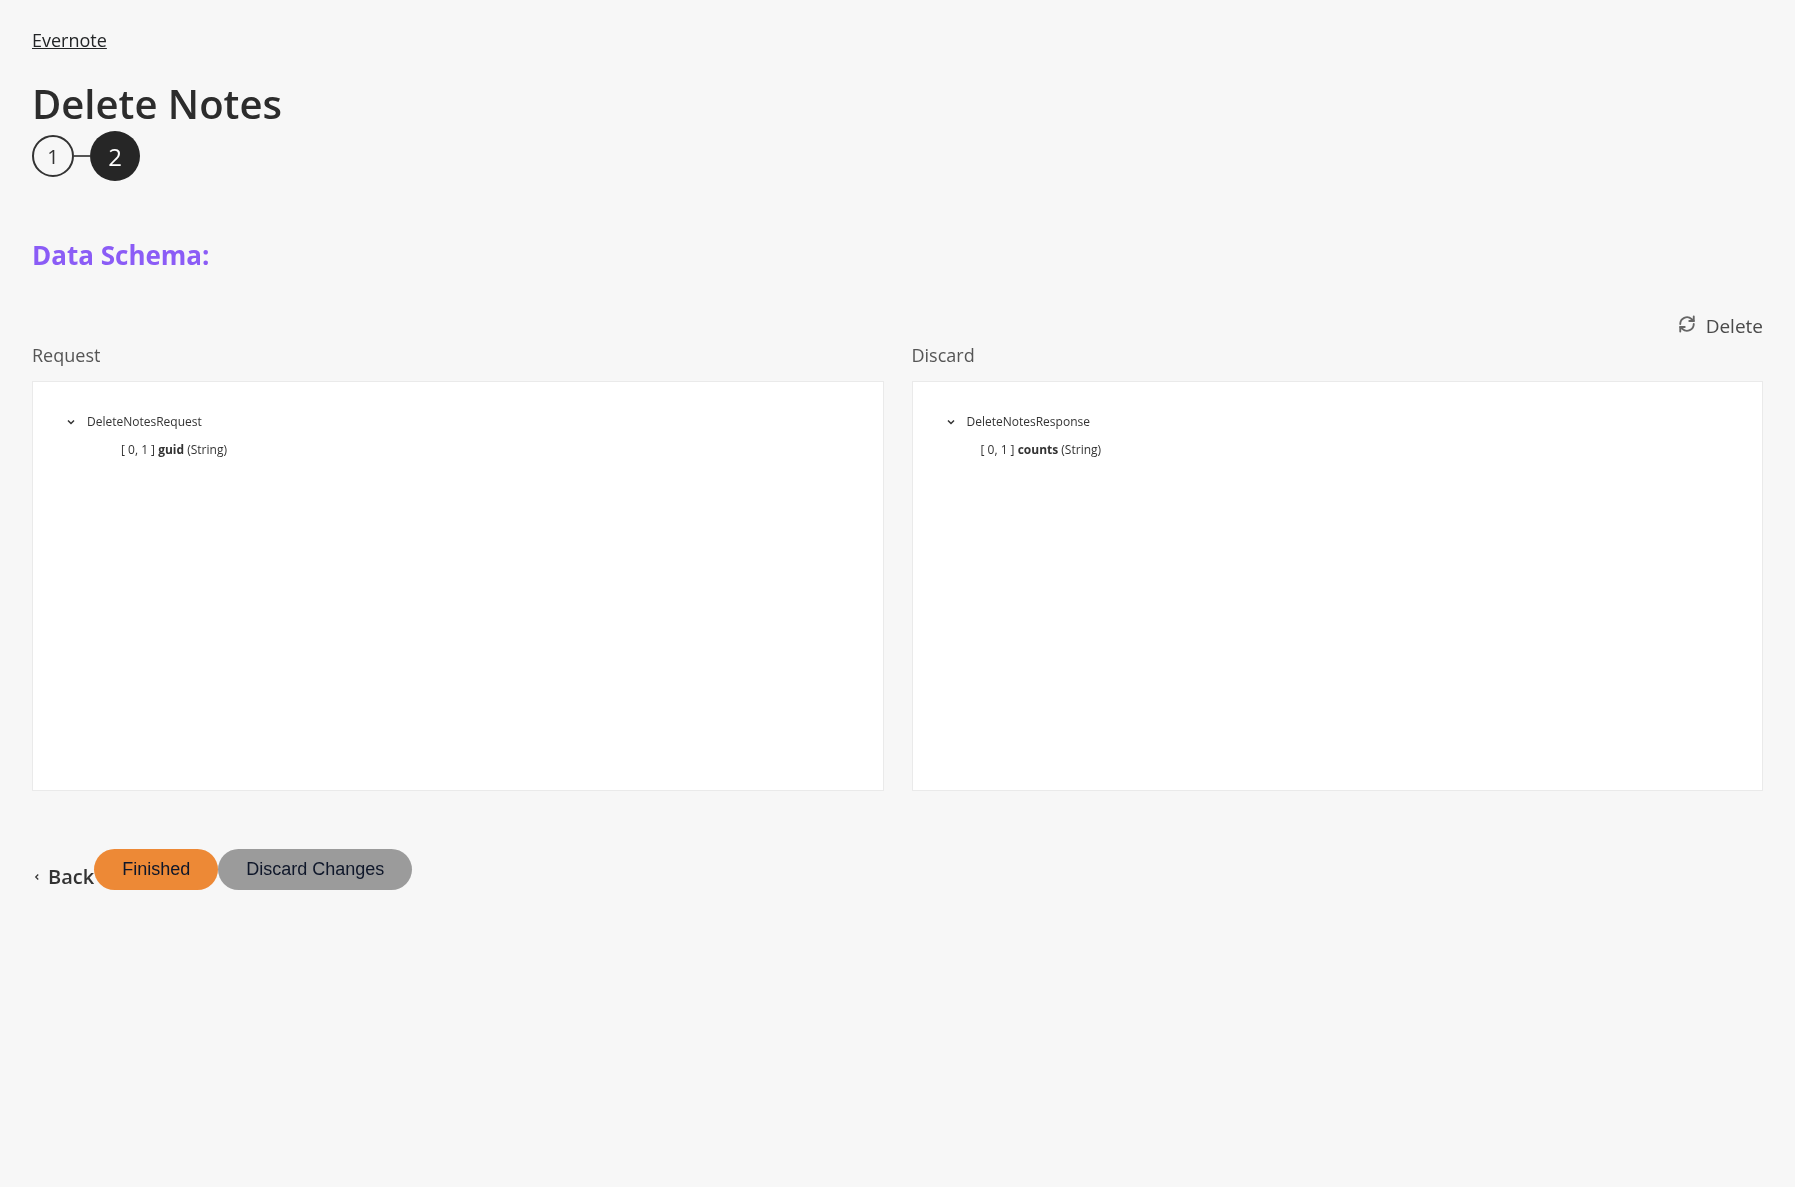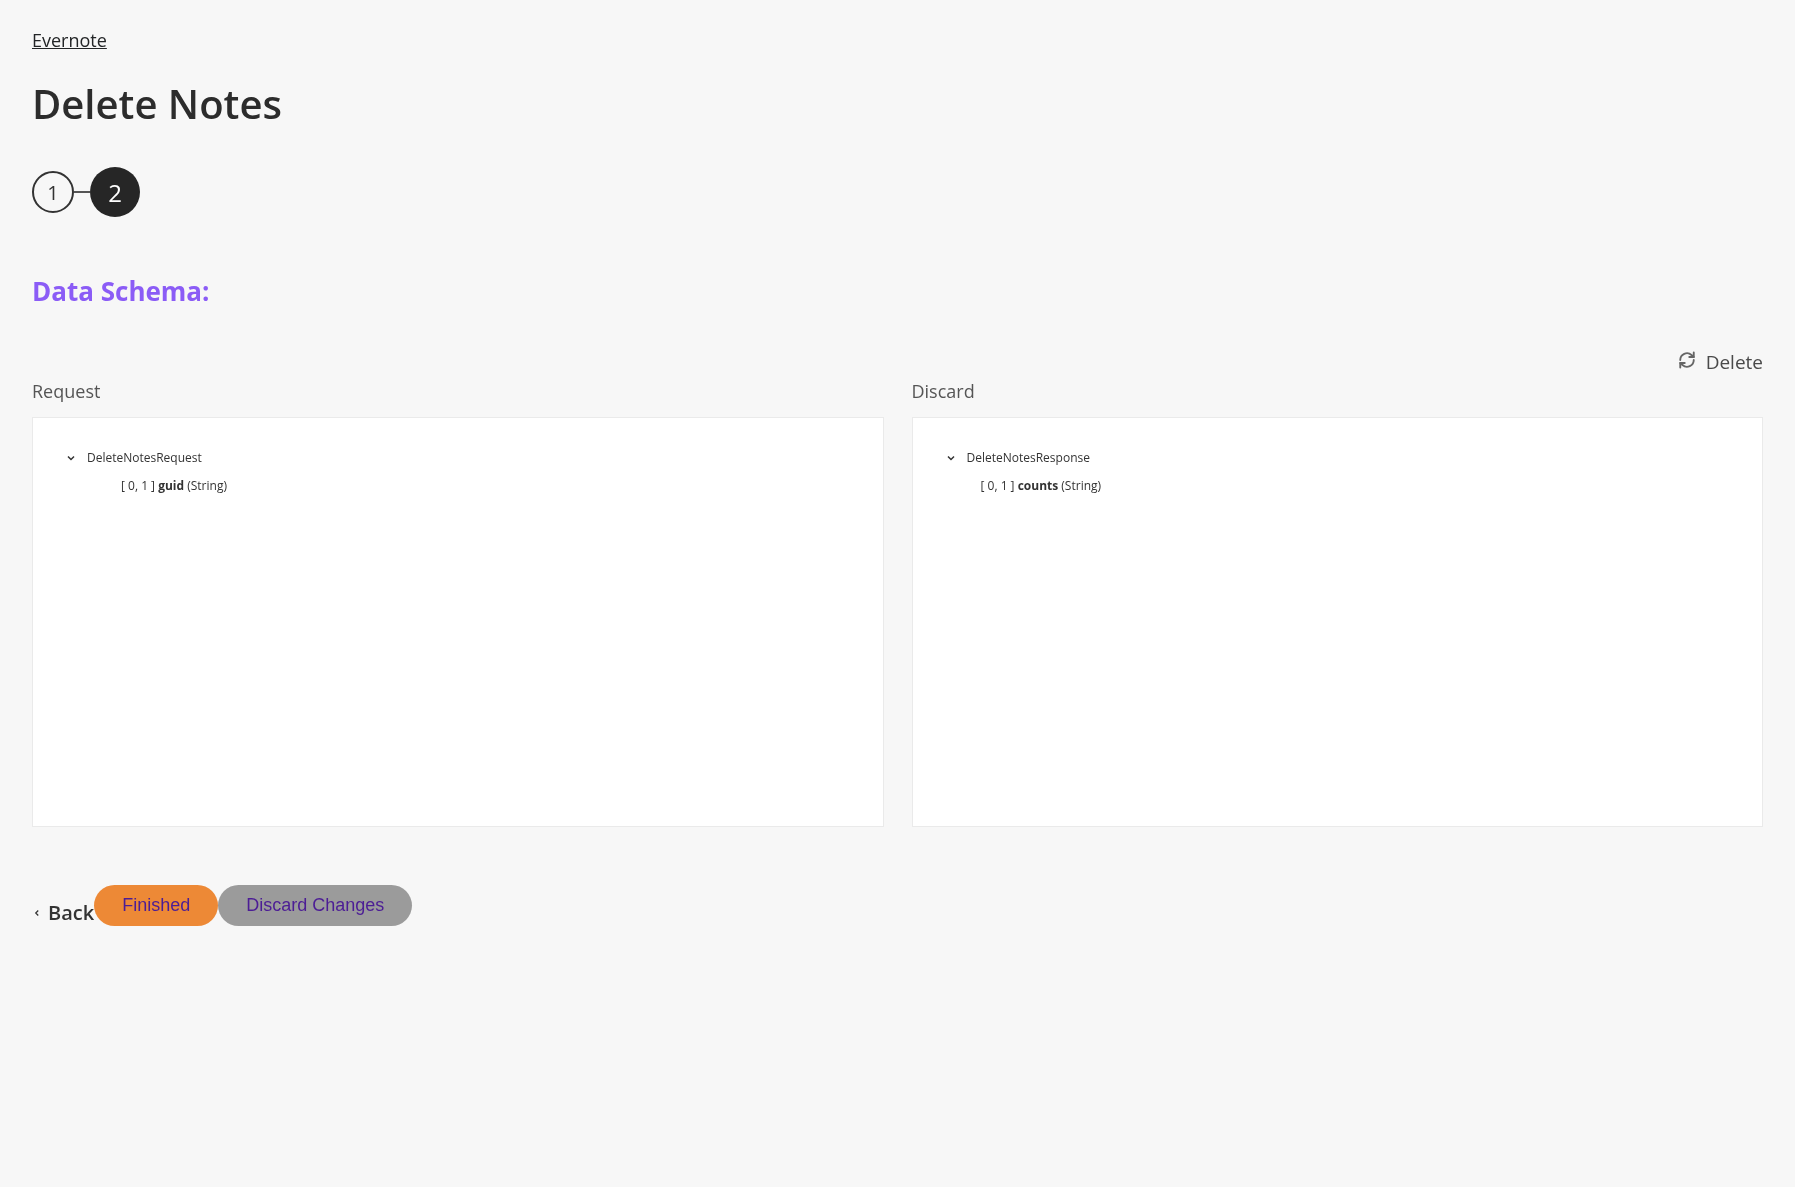--- a/index.html
+++ b/index.html
@@ -13,21 +13,20 @@
     a.breadcrumb {
       color: #232527;
       text-decoration: underline;
       font-size: 18px;
     }
     h1.page-title {
       font-size: 40px;
       font-weight: 600;
       color: #2c2c2c;
       margin-top: 24px;
-      margin-bottom: 36px;
     }
     .stepper {
       display: flex;
       align-items: center;
       margin-bottom: 56px;
     }
     .step {
       width: 42px;
       height: 42px;
       border-radius: 50%;
@@ -122,21 +121,21 @@
       cursor: pointer;
     }
     .back-link svg { width: 10px; height: 14px; }
     .btn {
       border: none;
       border-radius: 22px;
       padding: 10px 28px;
       font-size: 18px;
       font-weight: 500;
       cursor: pointer;
-      color: #4c1d95;
+      color: #0f172a;
     }
     .btn.primary { background: #ed8936; }
     .btn.secondary { background: #9b9b9b; }
   </style>
 </head>
 <body>
 
 
 
 <a class="breadcrumb" href="#">Evernote</a>

